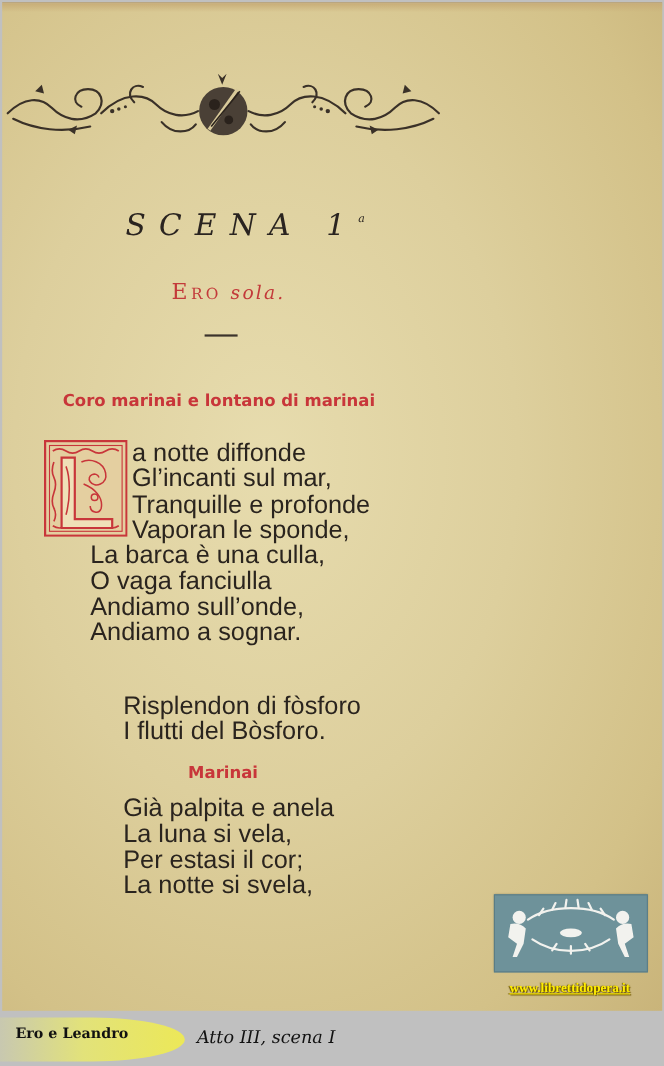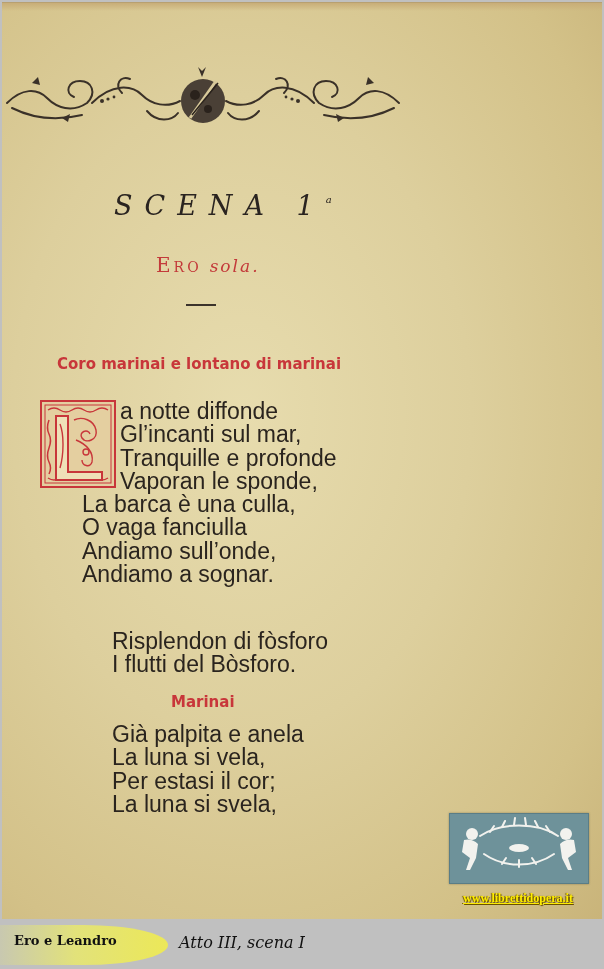--- a/index.html
+++ b/index.html
@@ -109,21 +109,21 @@
   <div class="verse" style="left:110px;top:627px;">
     <div>Risplendon di fòsforo</div>
     <div>I flutti del Bòsforo.</div>
   </div>
 
   <div class="red-head" style="left:169px;top:690px;">Marinai</div>
   <div class="verse" style="left:110px;top:720px;">
     <div>Già palpita e anela</div>
     <div>La luna si vela,</div>
     <div>Per estasi il cor;</div>
-    <div>La luna si svela,</div>
+    <div>La notte si svela,</div>
   </div>
 
   <div class="stamp">
     <svg width="138" height="69" viewBox="0 0 138 69">
       <g fill="none" stroke="#f2f2ee" stroke-width="2" stroke-linecap="round">
         <path d="M30 22 C50 8,88 8,108 22"></path>
         <path d="M34 40 C54 54,84 54,104 40"></path>
         <path d="M40 18 l4 -6 M52 13 l3 -6 M64 11 l1 -7 M76 11 l-1 -7 M88 13 l-3 -6 M100 18 l-4 -6"></path>
         <path d="M56 44 l-4 6 M69 46 v7 M82 44 l4 6"></path>
       </g>

